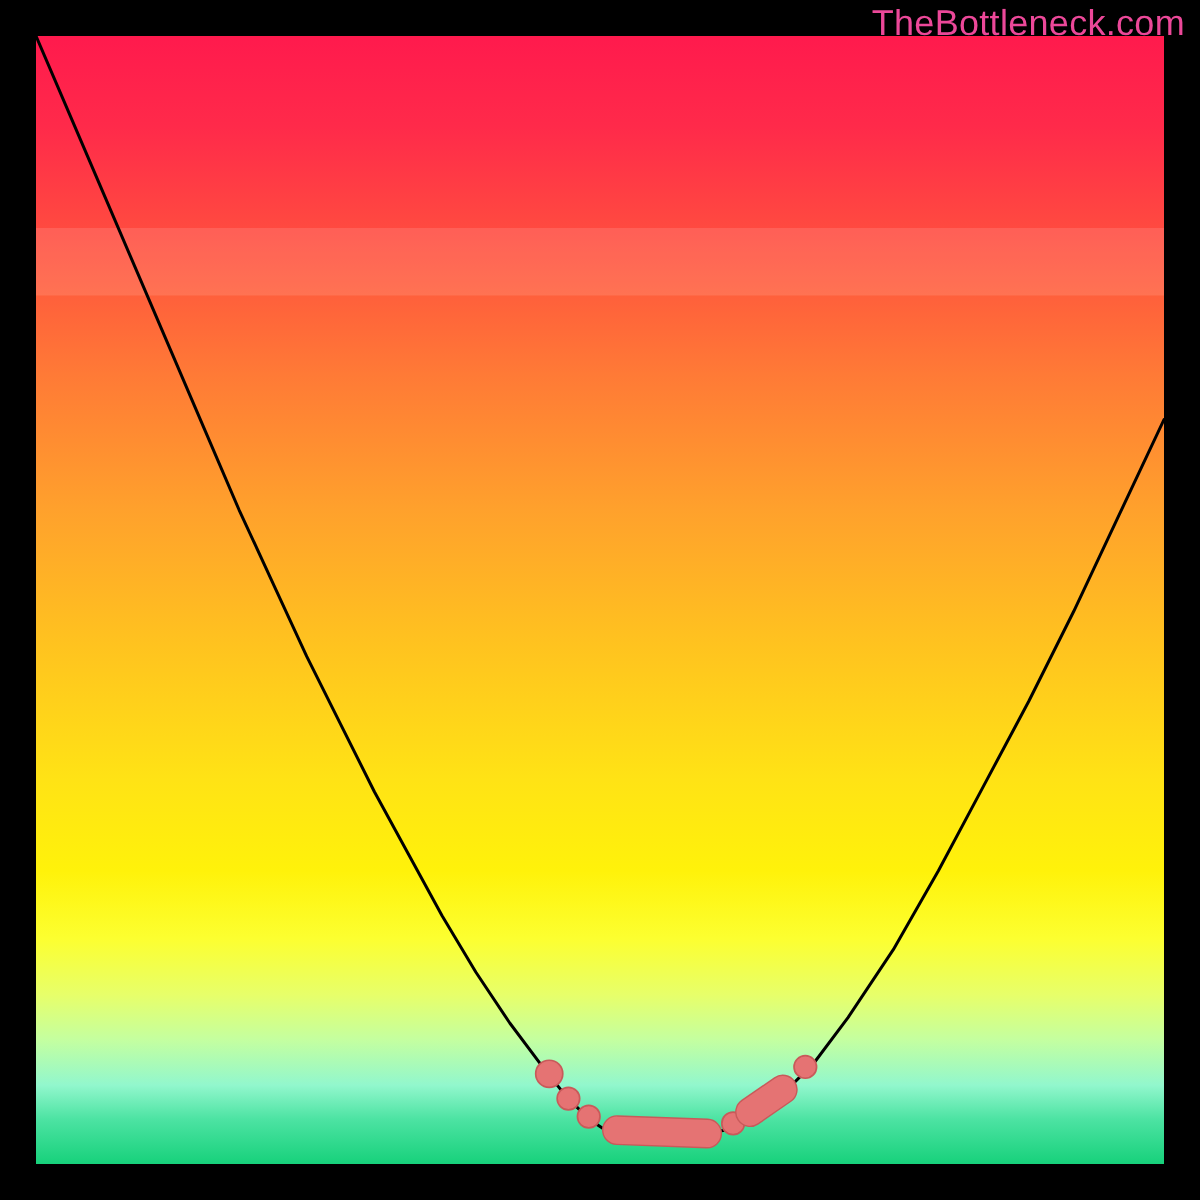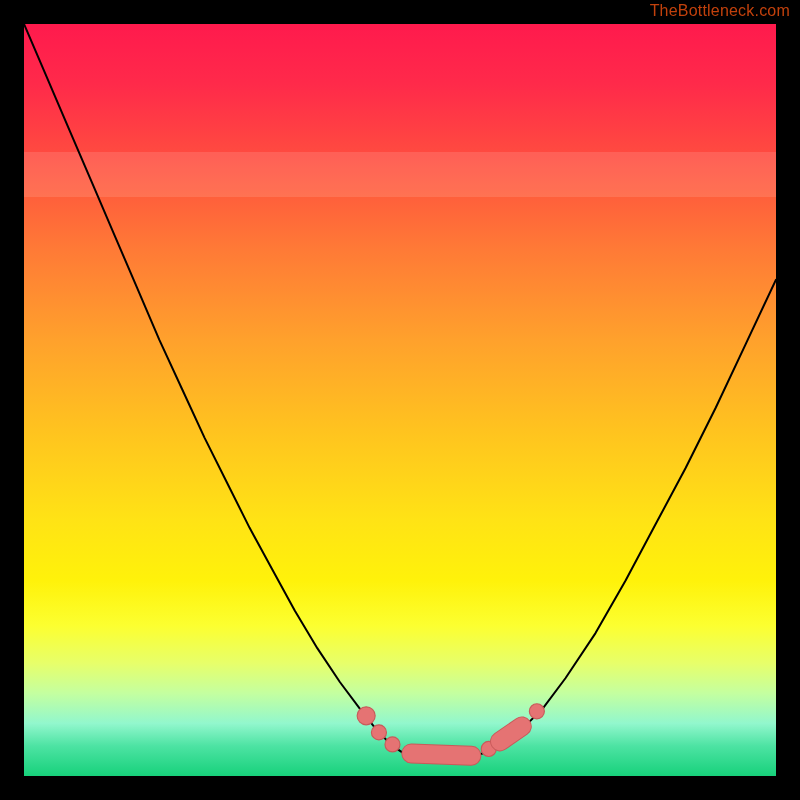--- a/index.html
+++ b/index.html
@@ -53,22 +53,22 @@
     background: rgba(255,255,255,0.35);
   }
   svg.curve {
     position: absolute;
     inset: 0;
   }
   .watermark {
     position: absolute;
     top: 2px;
     right: 10px;
-    color: #c2410c;
-    font-size: 16px;
+    color: #ec4899;
+    font-size: 24px;
     letter-spacing: 0.2px;
     user-select: none;
   }
 </style>
 </head>
 <body>
 
 <div class="stage">
   <div class="watermark">TheBottleneck.com</div>
 

